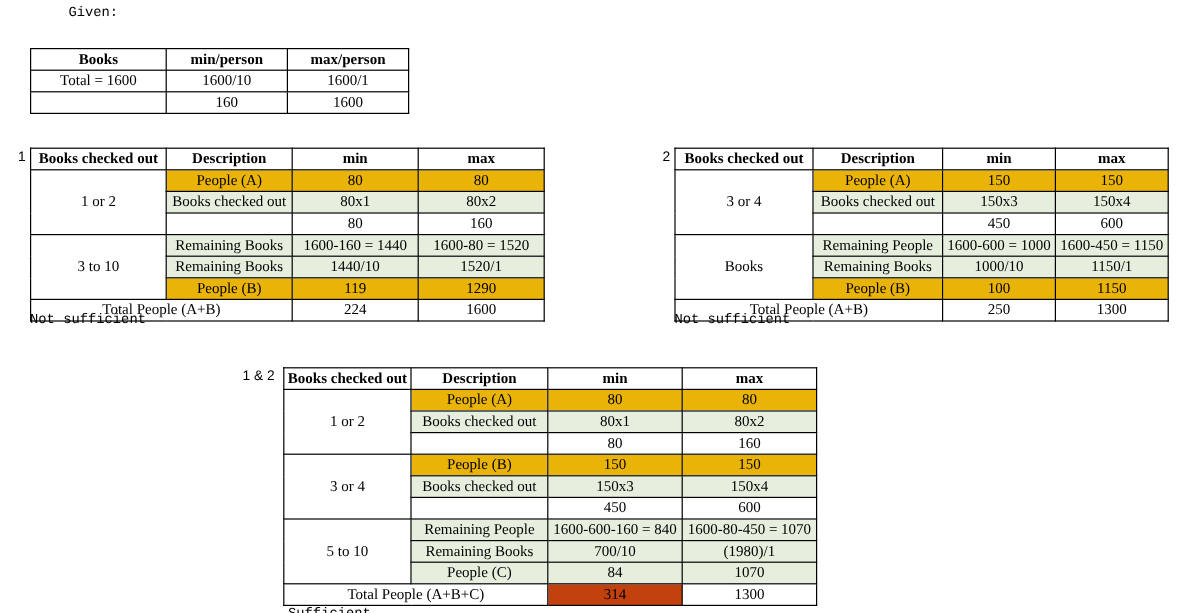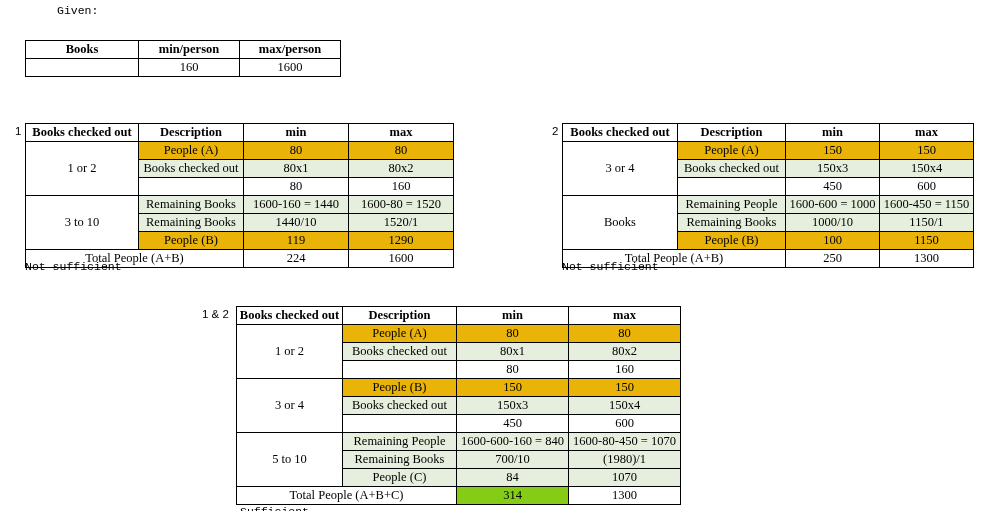--- a/index.html
+++ b/index.html
@@ -37,21 +37,21 @@
     vertical-align: middle;
     height: 17px;
     padding: 0 2px;
     white-space: nowrap;
     overflow: hidden;
   }
   td.hdr { font-weight: bold; background: #ffffff; }
   td.blue { background: #eab308; }
   td.green { background: #e6efdd; }
   td.white { background: #ffffff; }
-  td.orange { background: #84cc16; }
+  td.orange { background: #c2410c; }
   td.desc { text-align: center; }
   td.rightlbl { text-align: right; padding-right: 4px; }
 
   .idx {
     font-family: "Liberation Sans", sans-serif;
     font-size: 11.5px;
   }
 </style>
 </head>
 <body>
@@ -62,20 +62,25 @@
   <colgroup>
       <col style="width:113px">
       <col style="width:101px">
       <col style="width:101px">
     </colgroup>
   <tbody>
     <tr>
       <td class="hdr">Books</td>
       <td class="hdr">min/person</td>
       <td class="hdr">max/person</td>
+    </tr>
+    <tr>
+      <td class="white">Total = 1600</td>
+      <td class="white">1600/10</td>
+      <td class="white">1600/1</td>
     </tr>
     <tr>
       <td class="white"></td>
       <td class="white">160</td>
       <td class="white">1600</td>
     </tr>
   </tbody>
 </table>
 
 <div class="abs idx" style="left:15px; top:125px;">1</div>

